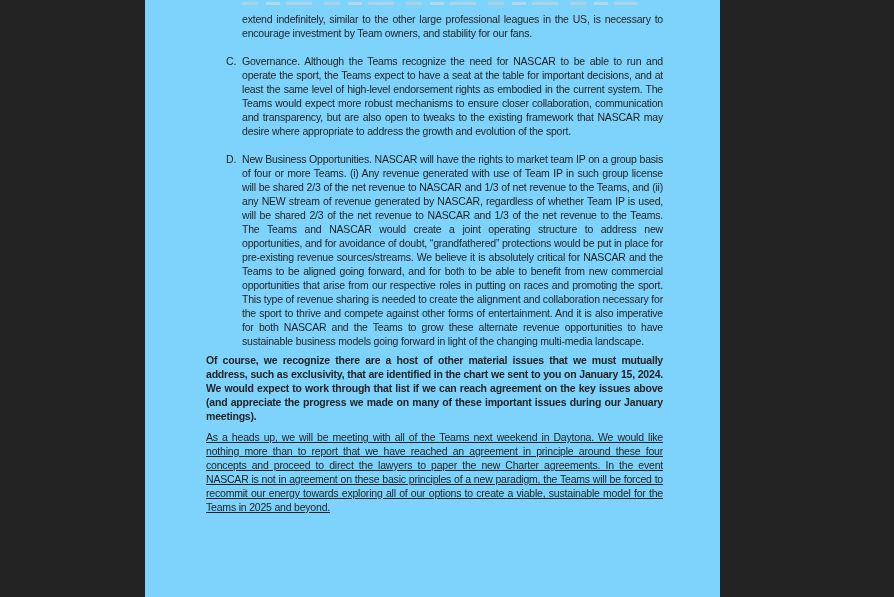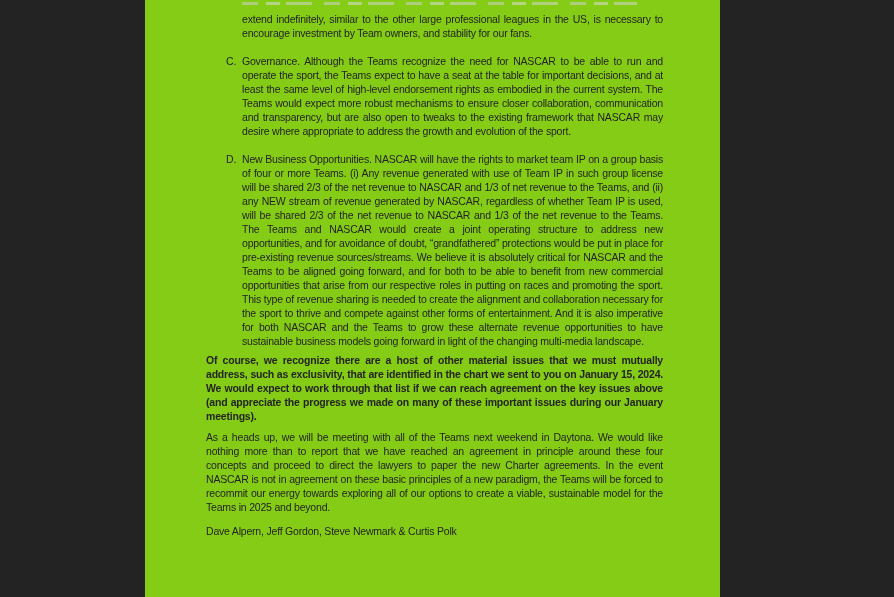--- a/index.html
+++ b/index.html
@@ -15,21 +15,21 @@
     position: absolute;
     inset: 0;
     background: #232323;
   }
   .page {
     position: absolute;
     left: 145px;
     top: 0;
     width: 575px;
     height: 597px;
-    background: #84cc16;
+    background: #7dd3fc;
   }
   .content {
     position: relative;
     box-sizing: border-box;
     width: 100%;
     height: 100%;
     padding: 12px 57px 0 61px;
     color: #242424;
     font-size: 10.5px;
     letter-spacing: -0.2px;
@@ -57,21 +57,21 @@
   }
   .list-item .letter {
     position: absolute;
     left: -16px;
     top: 0;
   }
   .li-c { margin-bottom: 14px; }
   .li-d { margin-bottom: 5px; }
   .lead { font-weight: 400; }
   .p-of { margin-bottom: 7px; font-weight: bold; }
-  .p-as { margin-bottom: 10px; }
+  .p-as { margin-bottom: 4px; text-decoration: underline; }
   .p-we { margin-bottom: 34px; }
   .p-sig { margin-bottom: 5px; }
   .p-committee { font-weight: 700; }
 </style>
 </head>
 <body>
 
 <div class="backdrop"></div>
 
 <div class="page">
@@ -89,17 +89,16 @@
     <div class="list-item li-d">
       <span class="letter">D.</span>
       <p><span class="lead">New Business Opportunities.</span>  <span>NASCAR will have the rights to market team IP on a group basis of four or more Teams.  (i) Any revenue generated with use of Team IP in such group license will be shared 2/3 of the net revenue to NASCAR and 1/3 of net revenue to the Teams, and (ii) any NEW stream of revenue generated by NASCAR, regardless of whether Team IP is used, will be shared 2/3 of the net revenue to NASCAR and 1/3 of the net revenue to the Teams.  The Teams and NASCAR would create a joint operating structure to address new opportunities, and for avoidance of doubt, “grandfathered” protections would be put in place for pre-existing revenue sources/streams.  We believe it is absolutely critical for NASCAR and the Teams to be aligned going forward, and for both to be able to benefit from new commercial opportunities that arise from our respective roles in putting on races and promoting the sport.  This type of revenue sharing is needed to create the alignment and collaboration necessary for the sport to thrive and compete against other forms of entertainment.  And it is also imperative for both NASCAR and the Teams to grow these alternate revenue opportunities to have sustainable business models going forward in light of the changing multi-media landscape.</span></p>
     </div>
 
     <p class="p-of">Of course, we recognize there are a host of other material issues that we must mutually address, such as exclusivity, that are identified in the chart we sent to you on January 15, 2024.  We would expect to work through that list if we can reach agreement on the key issues above (and appreciate the progress we made on many of these important issues during our January meetings).</p>
 
     <p class="p-as">As a heads up, we will be meeting with all of the Teams next weekend in Daytona.  We would like nothing more than to report that we have reached an agreement in principle around these four concepts and proceed to direct the lawyers to paper the new Charter agreements. In the event NASCAR is not in agreement on these basic principles of a new paradigm, the Teams will be forced to recommit our energy towards exploring all of our options to create a viable, sustainable model for the Teams in 2025 and beyond.</p>
 
 
-    <p class="p-sig">Dave Alpern, Jeff Gordon, Steve Newmark &amp; Curtis Polk</p>
 
 
   </div>
 </div>
 
 </body></html>

